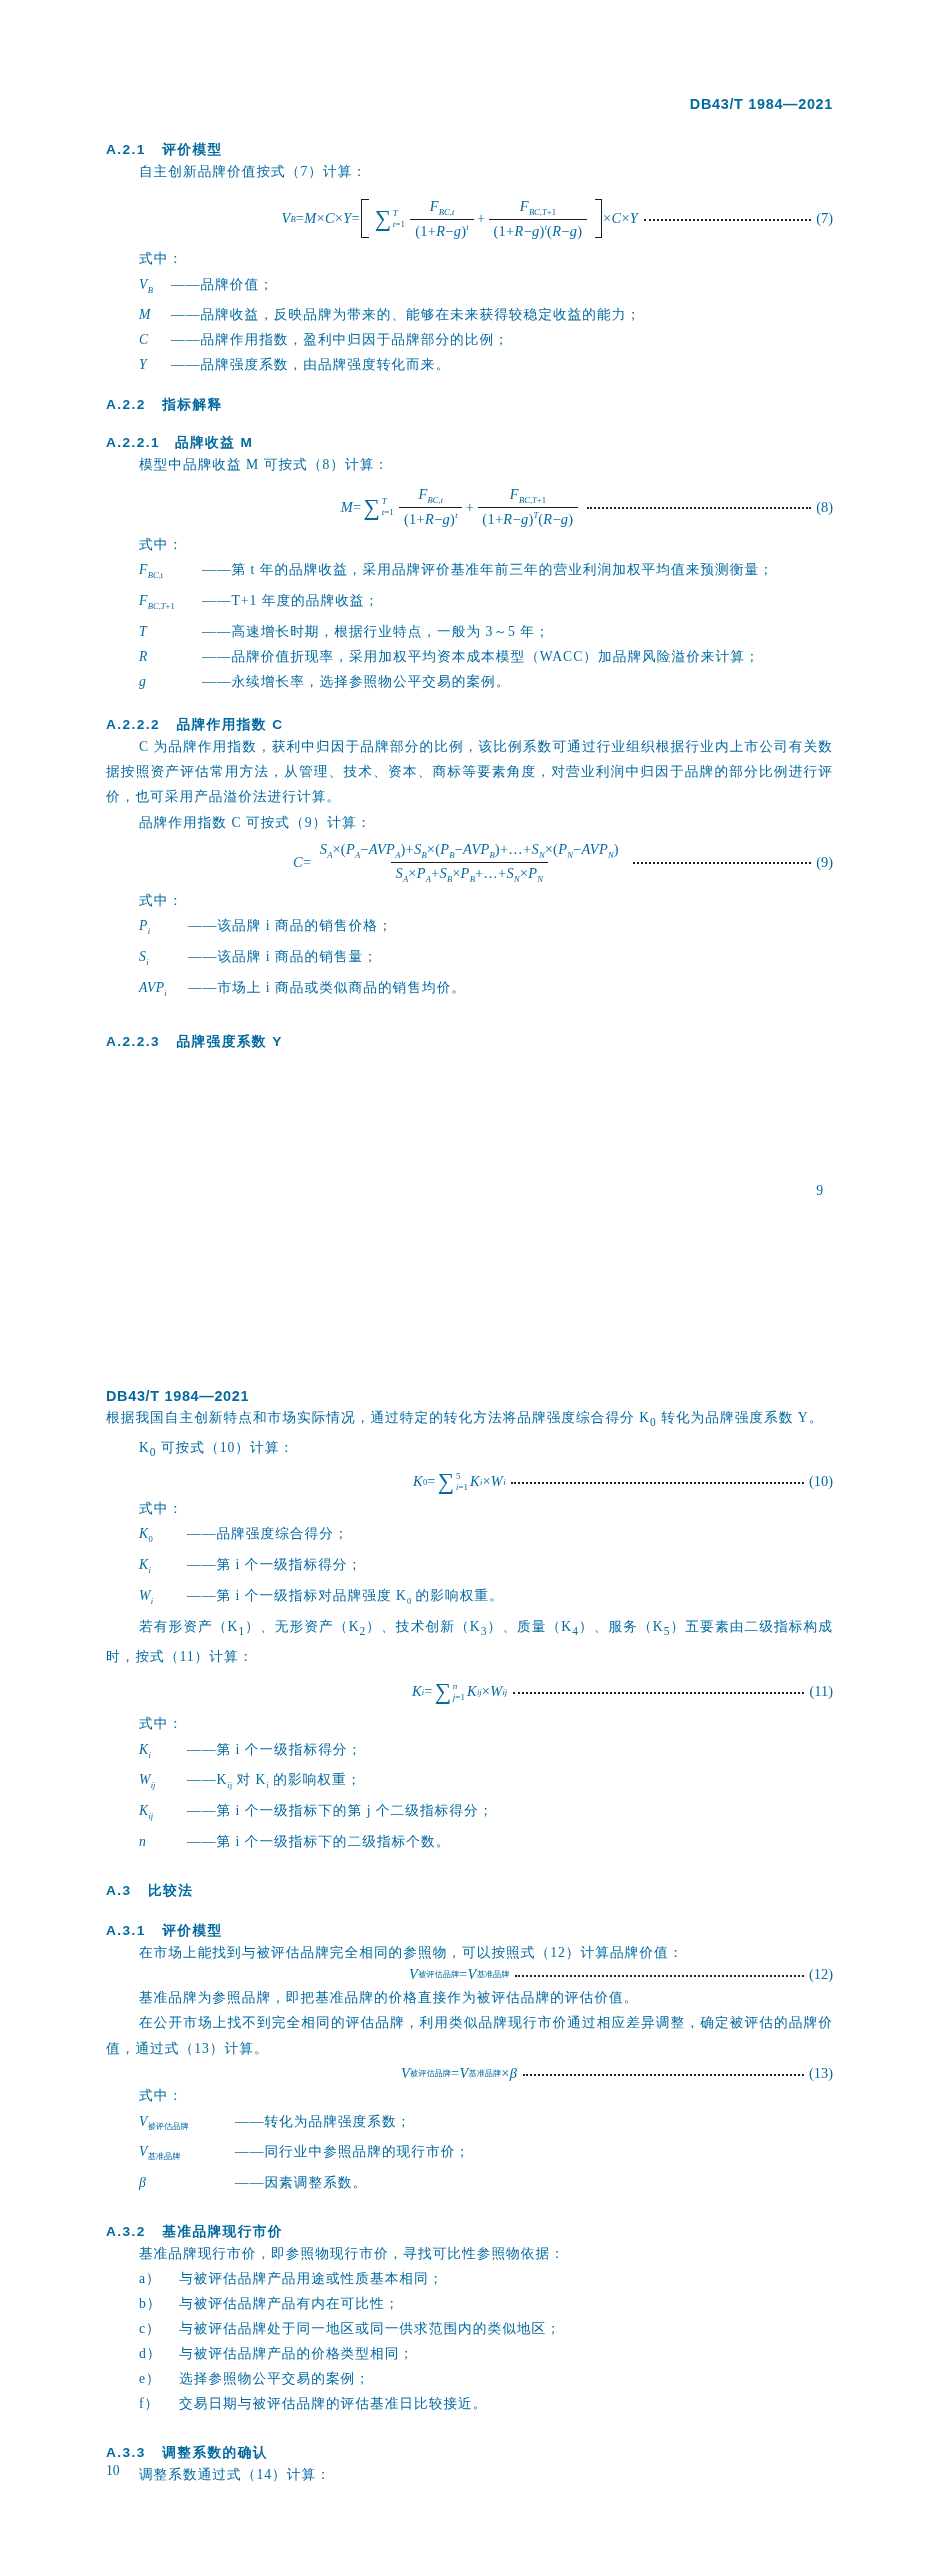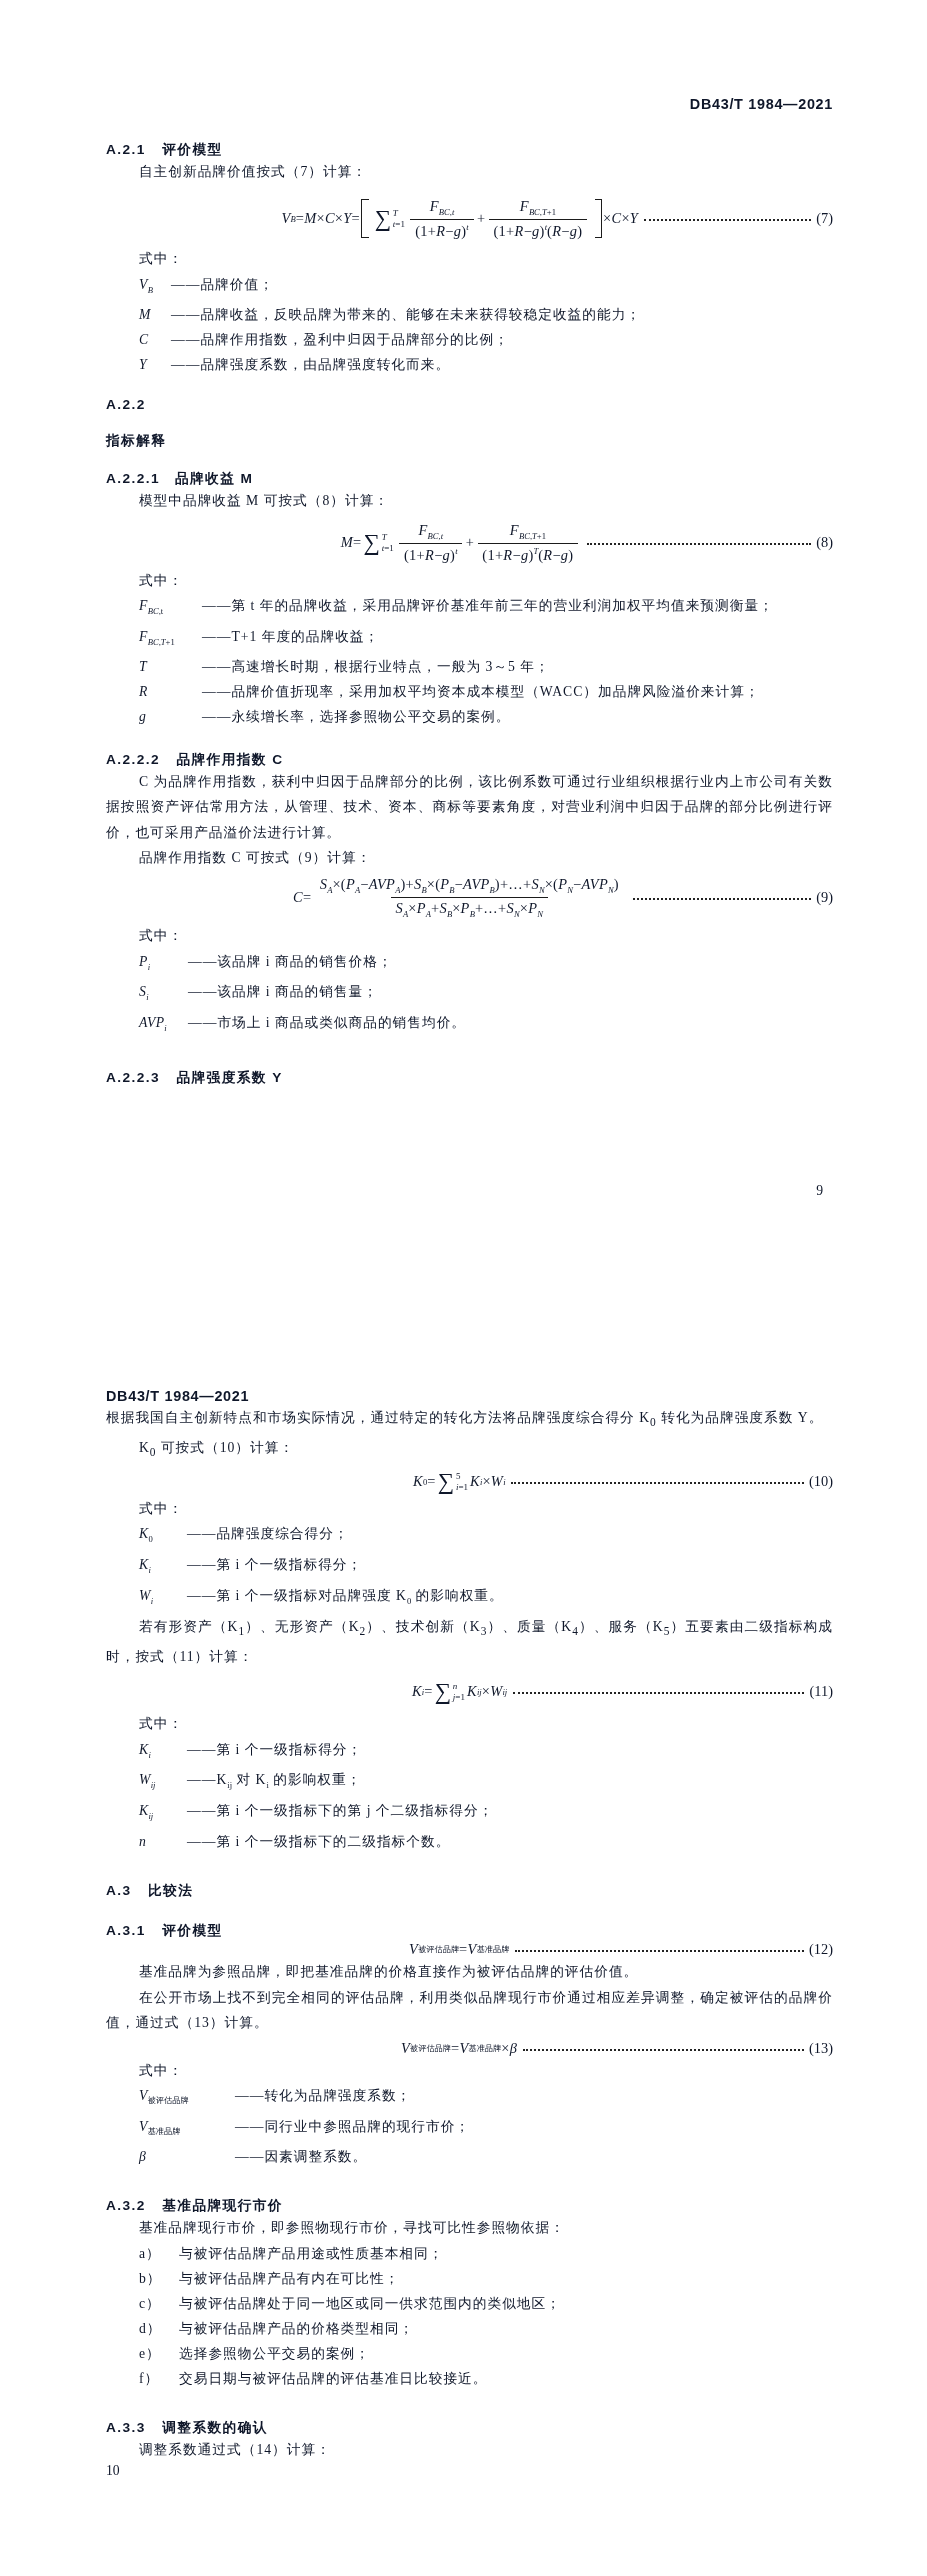--- a/index.html
+++ b/index.html
@@ -1,25 +1,25 @@
 <!DOCTYPE html>
 <html style="font-size:11px"><head>
 <meta charset="utf-8">
 <style>
   html,body{margin:0;padding:0;background:#ffffff;}
   body{width:927px;}
-  .page{width:927px;box-sizing:border-box;position:relative;background:#fff;color:#0f172a;
+  .page{width:927px;box-sizing:border-box;position:relative;background:#fff;color:#0369a1;
         font-family:"Liberation Serif","DejaVu Serif",serif;font-size:13.7px;letter-spacing:1px;}
   .page-1{height:1288px;padding:96px 94px 0 106px;}
   .page-2{height:1288px;padding:100px 94px 0 106px;}
   .hdr{font-family:"Liberation Sans","DejaVu Sans",sans-serif;font-weight:700;font-size:14.4px;letter-spacing:0.7px;line-height:16.5px;}
   .hdr-right{text-align:right;}
   .h{font-family:"Liberation Sans","DejaVu Sans",sans-serif;font-weight:700;font-size:13.7px;
      margin:0;display:flex;gap:16.5px;letter-spacing:1.4px;line-height:19px;}
-  .mt36{margin-top:27px;} .mt30{margin-top:20.6px;} .mt28{margin-top:19px;gap:15px;} .mt26{margin-top:18px;flex-direction:column;}
+  .mt36{margin-top:27px;} .mt30{margin-top:20.6px;} .mt28{margin-top:19px;gap:15px;} .mt26{margin-top:18px;}
   .mt24{margin-top:16.5px;} .mt20{margin-top:13.7px;} .mt16{margin-top:11px;} .mt12{margin-top:8.2px;}
   .p{margin:0;line-height:25.4px;text-align:justify;}
   .ind{text-indent:2.4em;}
   .lbl{margin:0;line-height:25.4px;padding-left:33px;}
   .deflist{margin:0;}
   .def{display:flex;line-height:25px;margin-left:33px;}
   .dsym{flex:none;letter-spacing:0.3px;}
   .ddesc{flex:1;text-align:left;}
   .w46 .dsym{width:32px;} .w92 .dsym{width:63px;} .w72 .dsym{width:49px;}
   .w70 .dsym{width:48px;} .w140 .dsym{width:96px;}
@@ -276,20 +276,21 @@
   <h3 class="h mt36">
     <span>A.3</span>
     <span>比较法</span>
   </h3>
 
   <h3 class="h mt30">
     <span>A.3.1</span>
     <span>评价模型</span>
   </h3>
 
+  <p class="p ind mt26">在市场上能找到与被评估品牌完全相同的参照物，可以按照式（12）计算品牌价值：</p>
 
   <div class="eqrow" style="margin-top:1.4px;margin-bottom:1.4px;">
     <span class="eqsp"></span>
     <span class="eq"><i>V</i><sub class="cjs">被评估品牌</sub> = <i>V</i><sub class="cjs">基准品牌</sub></span>
     <span class="leader"></span>
     <span class="eqno">(12)</span>
   </div>
 
   <p class="p ind">基准品牌为参照品牌，即把基准品牌的价格直接作为被评估品牌的评估价值。</p>
   <p class="p ind">在公开市场上找不到完全相同的评估品牌，利用类似品牌现行市价通过相应差异调整，确定被评估的品牌价值，通过式（13）计算。</p>

